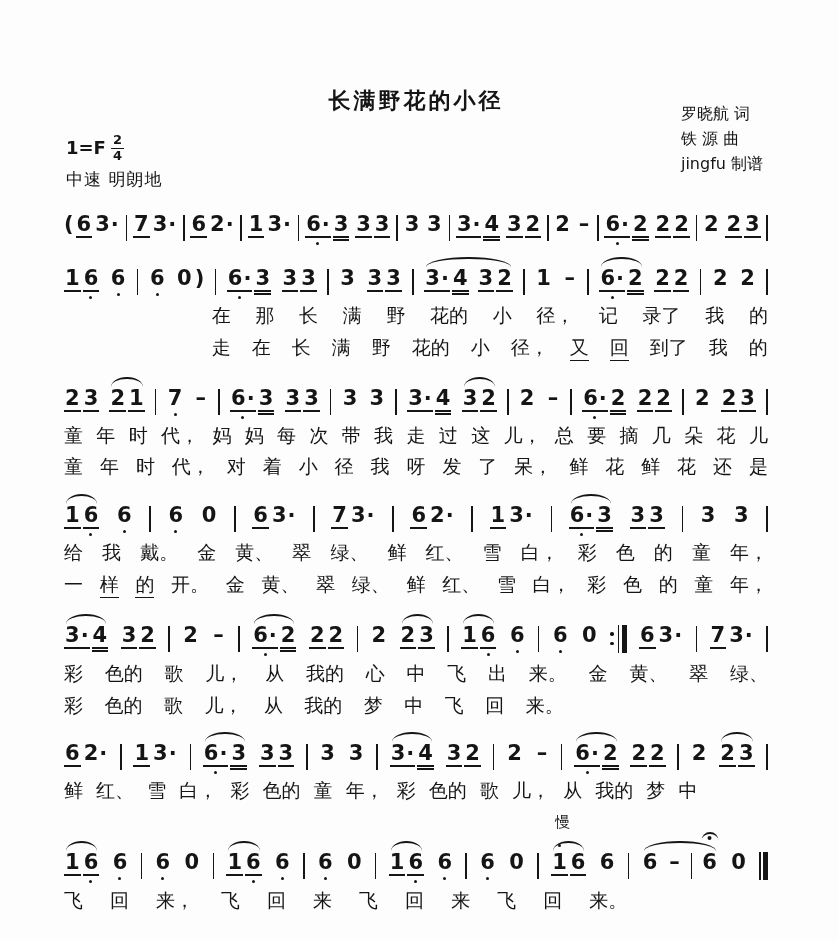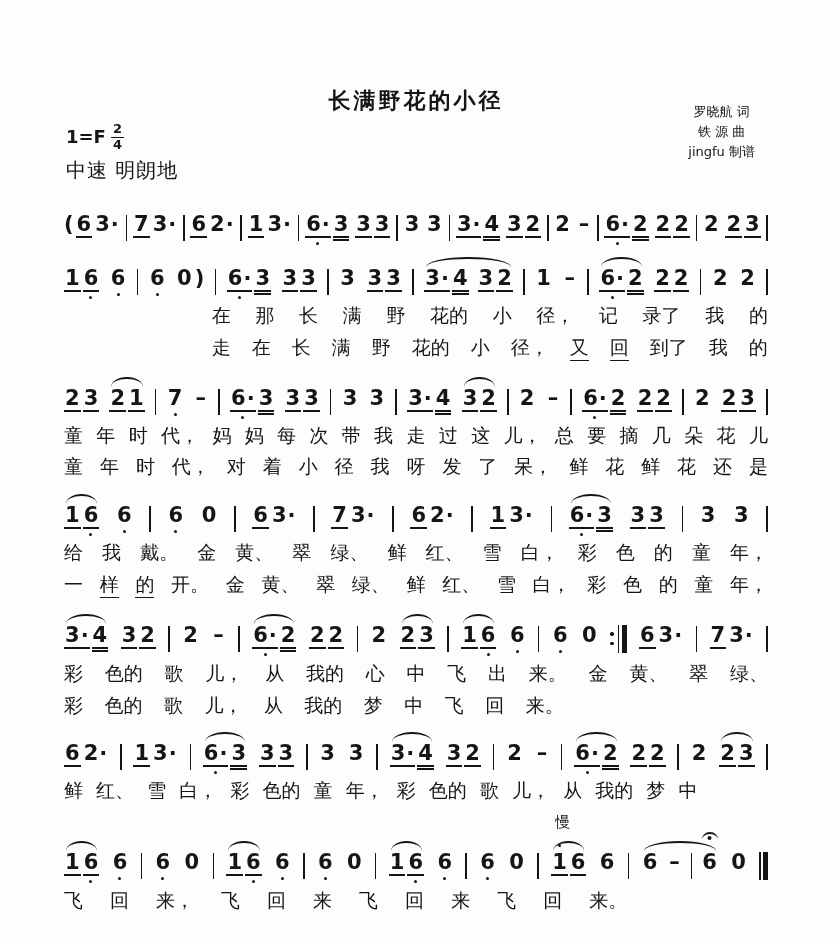--- a/index.html
+++ b/index.html
@@ -9,26 +9,26 @@
     font-family:"DejaVu Sans","Liberation Sans",sans-serif;
   }
   .sheet{padding:86px 70px 0 64px;}
 
   
   .header{position:relative;height:104px;}
   .title{
     margin:0;text-align:center;font-size:22px;font-weight:bold;
     letter-spacing:3px;font-family:"DejaVu Sans","Liberation Sans",sans-serif;
   }
-  .credits{position:absolute;right:13px;top:16px;text-align:center;font-size:13px;line-height:1.55;}
-  .keyblock{position:absolute;left:2px;top:36px;font-size:17px;line-height:1.45;}
+  .credits{position:absolute;right:5px;top:16px;text-align:left;font-size:16px;line-height:1.55;}
+  .keyblock{position:absolute;left:2px;top:47px;font-size:17px;line-height:1.45;}
   .keysig{font-weight:bold;font-size:18px;display:flex;align-items:center;gap:5px;}
   .frac{display:inline-flex;flex-direction:column;align-items:center;font-size:13px;line-height:1.15;font-weight:bold;}
   .frac .t{border-bottom:1.6px solid #151515;padding:0 2px;}
-  .tempo{margin-top:3px;font-weight:normal;font-size:20px;letter-spacing:1px;}
+  .tempo{margin-top:3px;font-weight:normal;font-size:17px;letter-spacing:1px;}
 
   
   .music{margin-top:8px;}
   .system{margin-bottom:11px;}
   .noterow{
     display:flex;justify-content:space-between;align-items:flex-start;
     padding-top:15px;font-size:21px;font-weight:bold;line-height:1.05;
   }
   .grp{display:inline-flex;gap:2px;align-items:flex-start;}
   .note{position:relative;display:inline-block;min-width:11px;text-align:center;padding:0 1px;}

